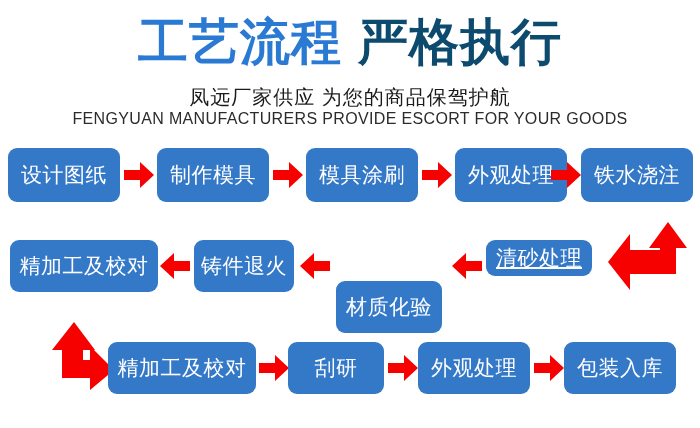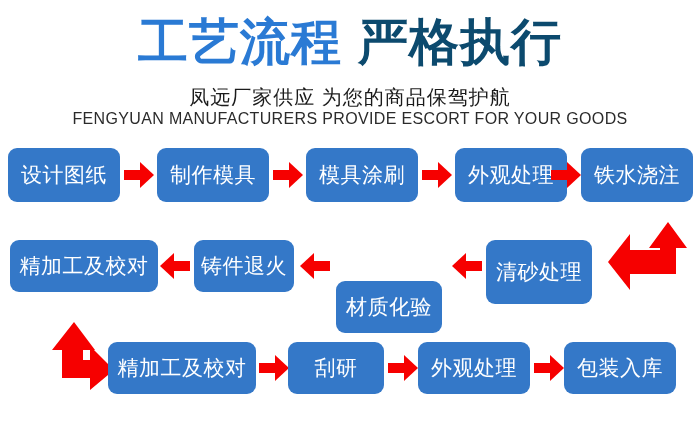--- a/index.html
+++ b/index.html
@@ -162,21 +162,21 @@
   <div class="box" style="left:581px; top:148px; width:112px; height:54px;">
     <span>铁水浇注</span>
   </div>
 
   <div class="elbow" style="left:608px; top:222px;">
     <svg width="82" height="72" viewBox="0 0 82 72">
       <path d="M 60 0 L 79 26 L 68 26 L 68 52 L 22 52 L 22 68 L 0 40 L 22 12 L 22 28 L 52 28 L 52 26 L 41 26 Z" fill="#f60000"></path>
     </svg>
   </div>
 
-  <div class="box" style="left:486px; top:240px; width:106px; height:64px;">
+  <div class="box" style="left:486px; top:240px; width:106px; height:36px;text-decoration:underline;">
     <span>清砂处理</span>
   </div>
   <div class="arrow left" style="left:452px; top:253px;">
     <div class="shaft"></div>
       <div class="head"></div>
   </div>
 
   <div class="box" style="left:336px; top:240px; width:106px; height:52px;margin-top:41px;">
     <span>材质化验</span>
   </div>

